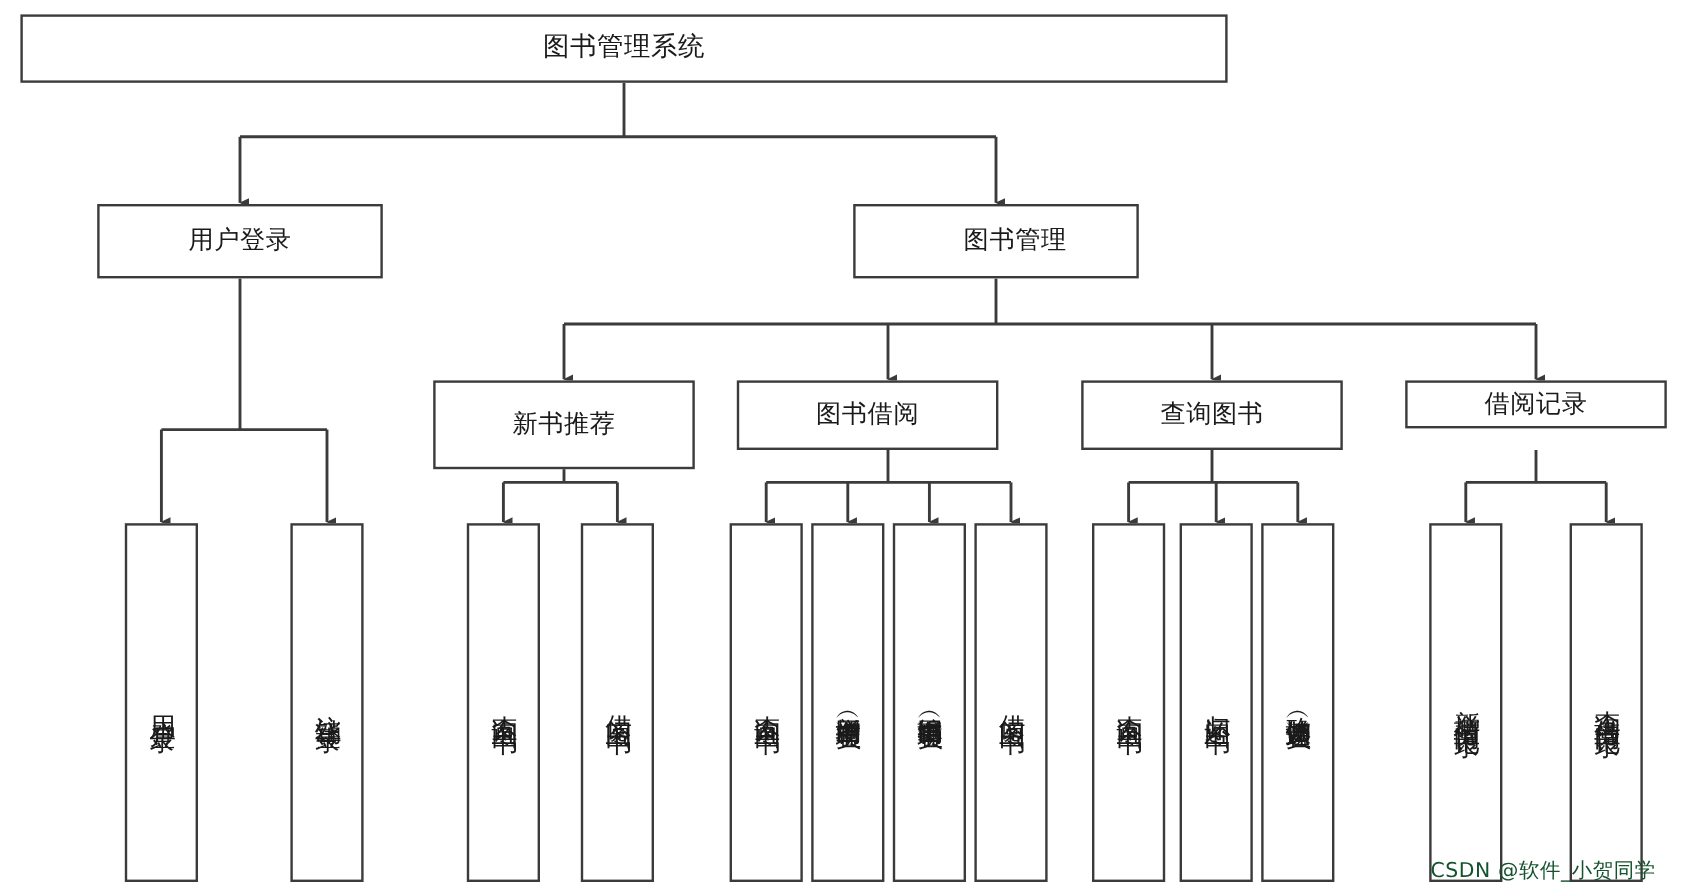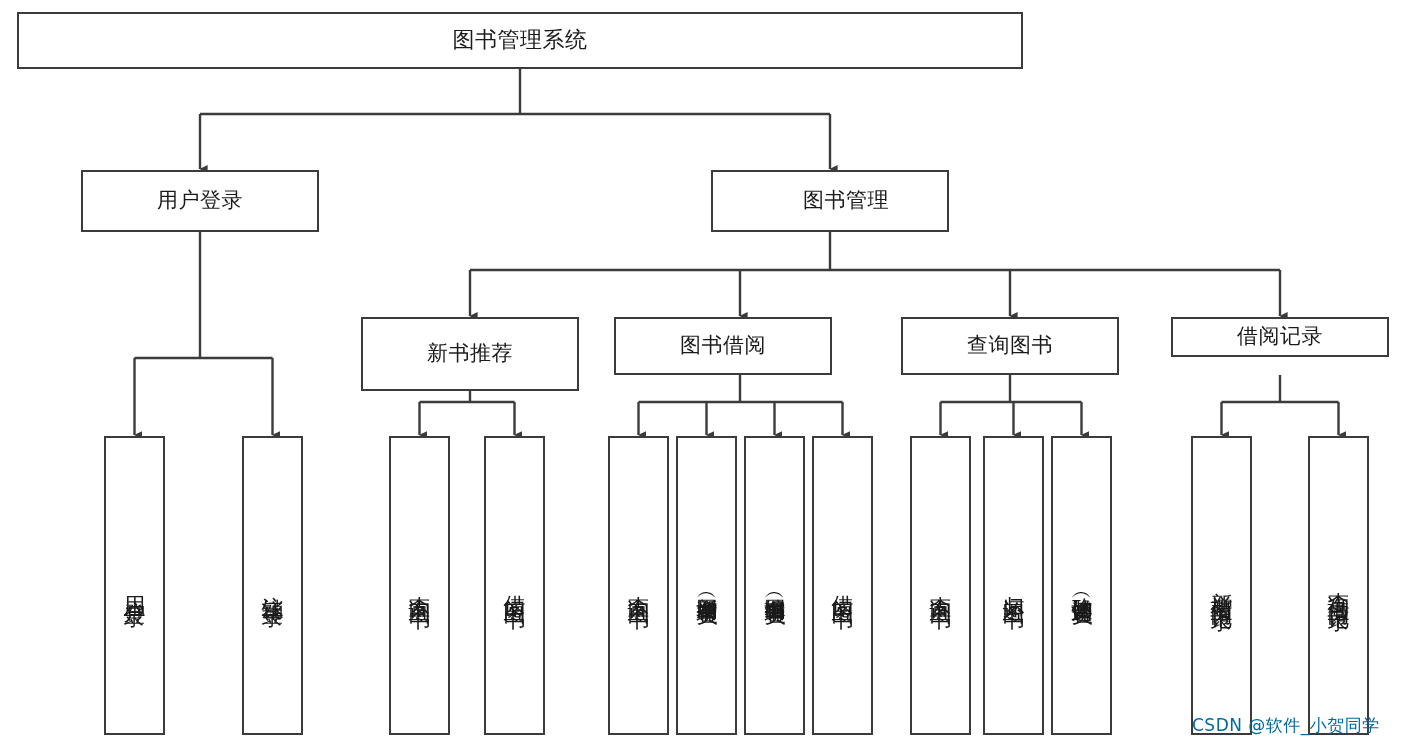--- a/index.html
+++ b/index.html
@@ -59,21 +59,21 @@
     line-height: 1.0;
     letter-spacing: 4px;
     white-space: nowrap;
   }
   .node.v.tight .label {
     letter-spacing: 1px;
     font-size: 21px;
   }
   .watermark {
     position: absolute;
-    color: #0369a1;
+    color: #14532d;
     font-size: 17px;
     white-space: nowrap;
     letter-spacing: 0.5px;
   }
 </style>
 </head>
 <body>
 
 <div id="canvas">
   <svg id="wires" xmlns="http://www.w3.org/2000/svg">

